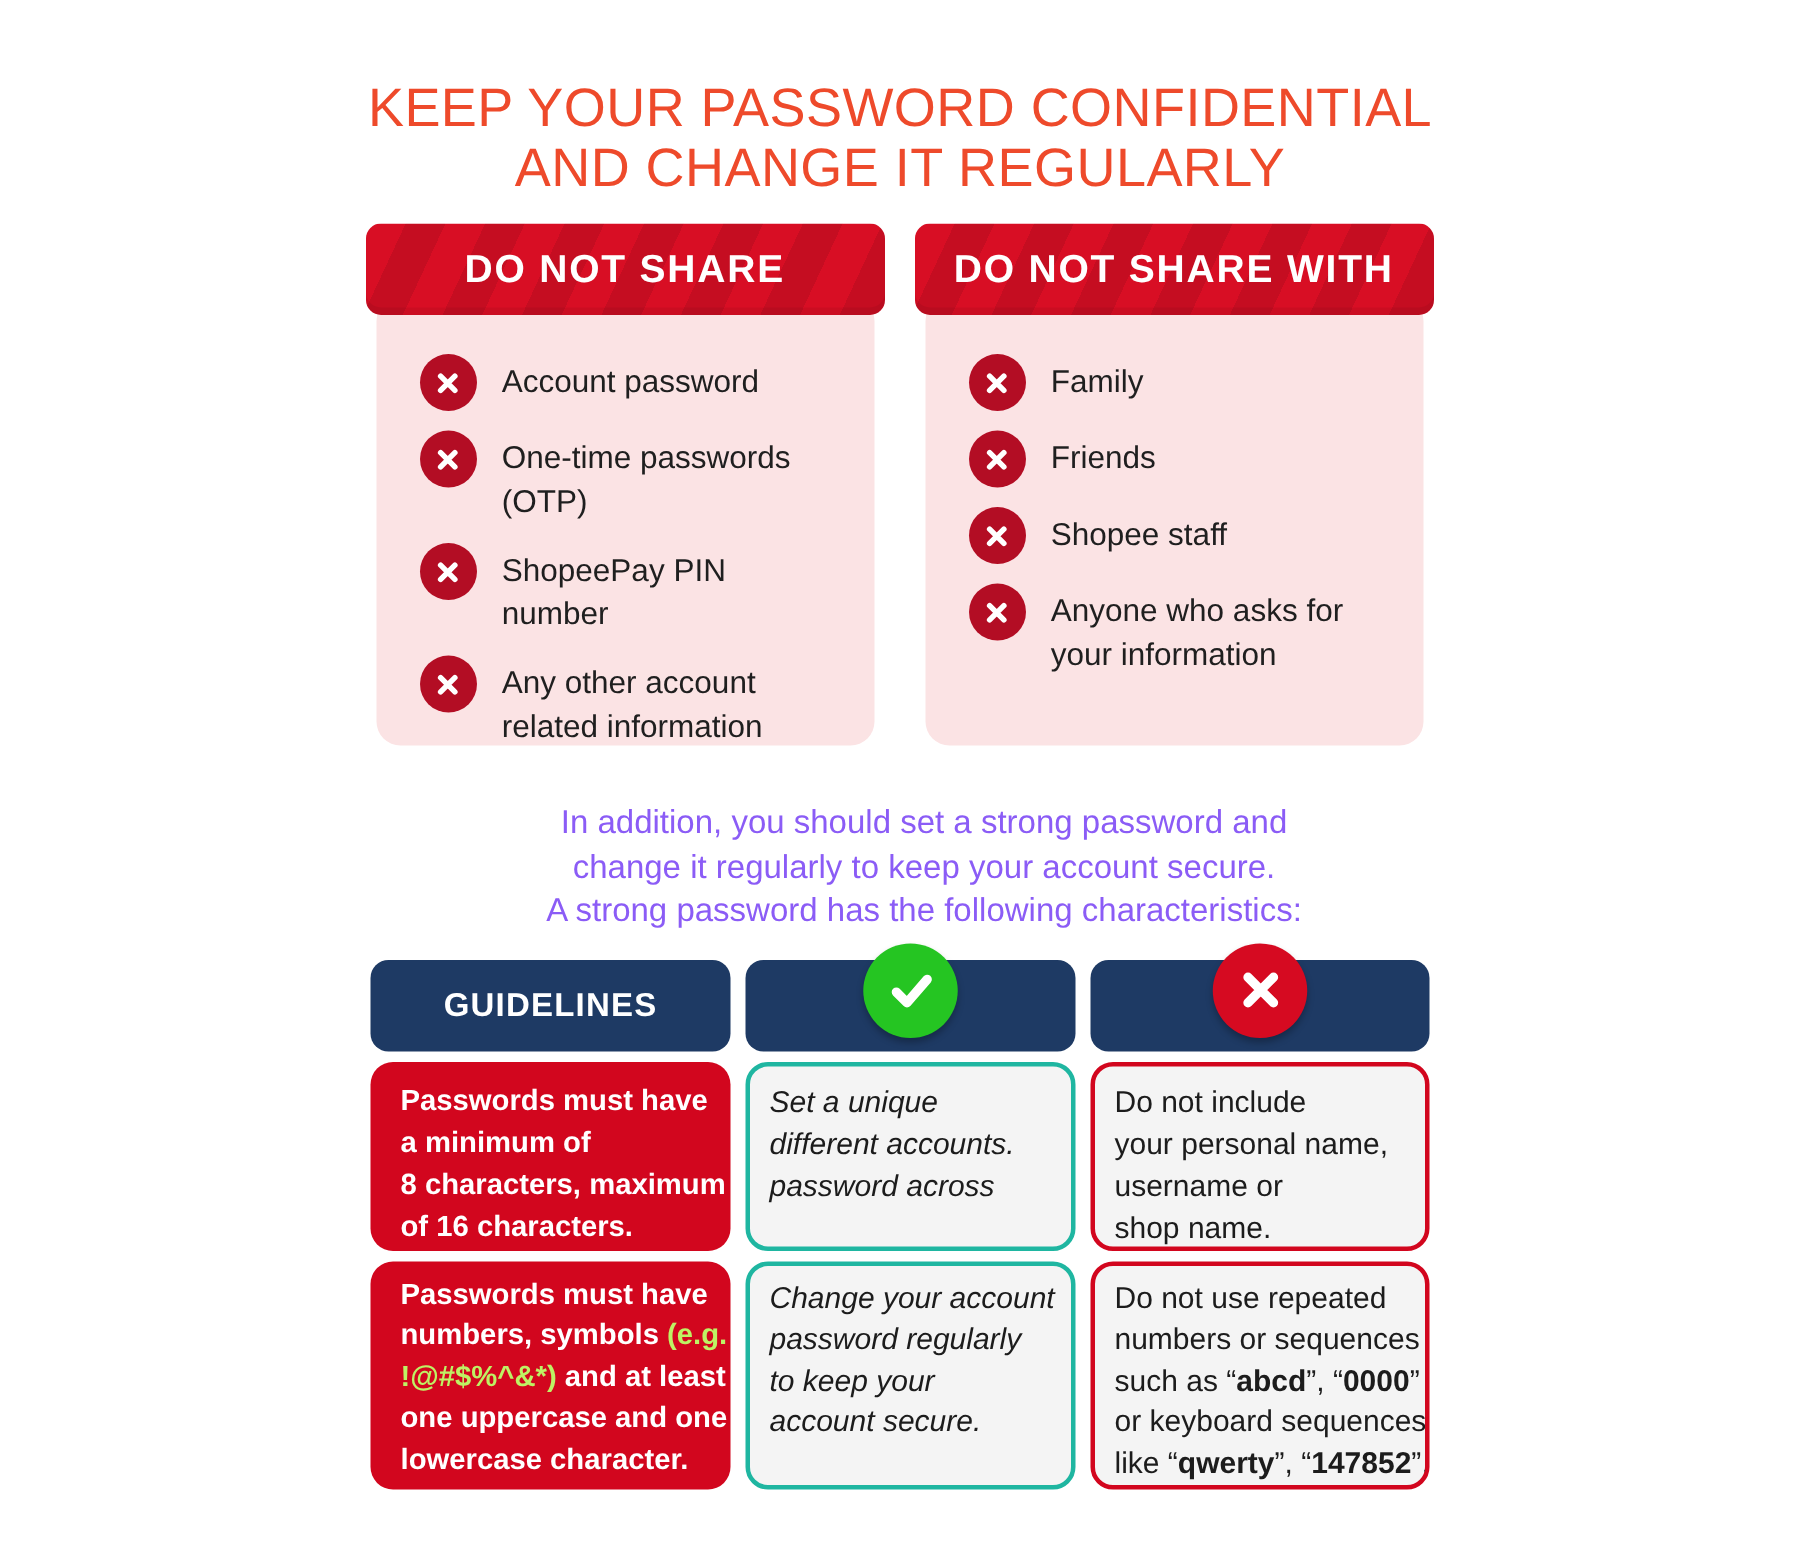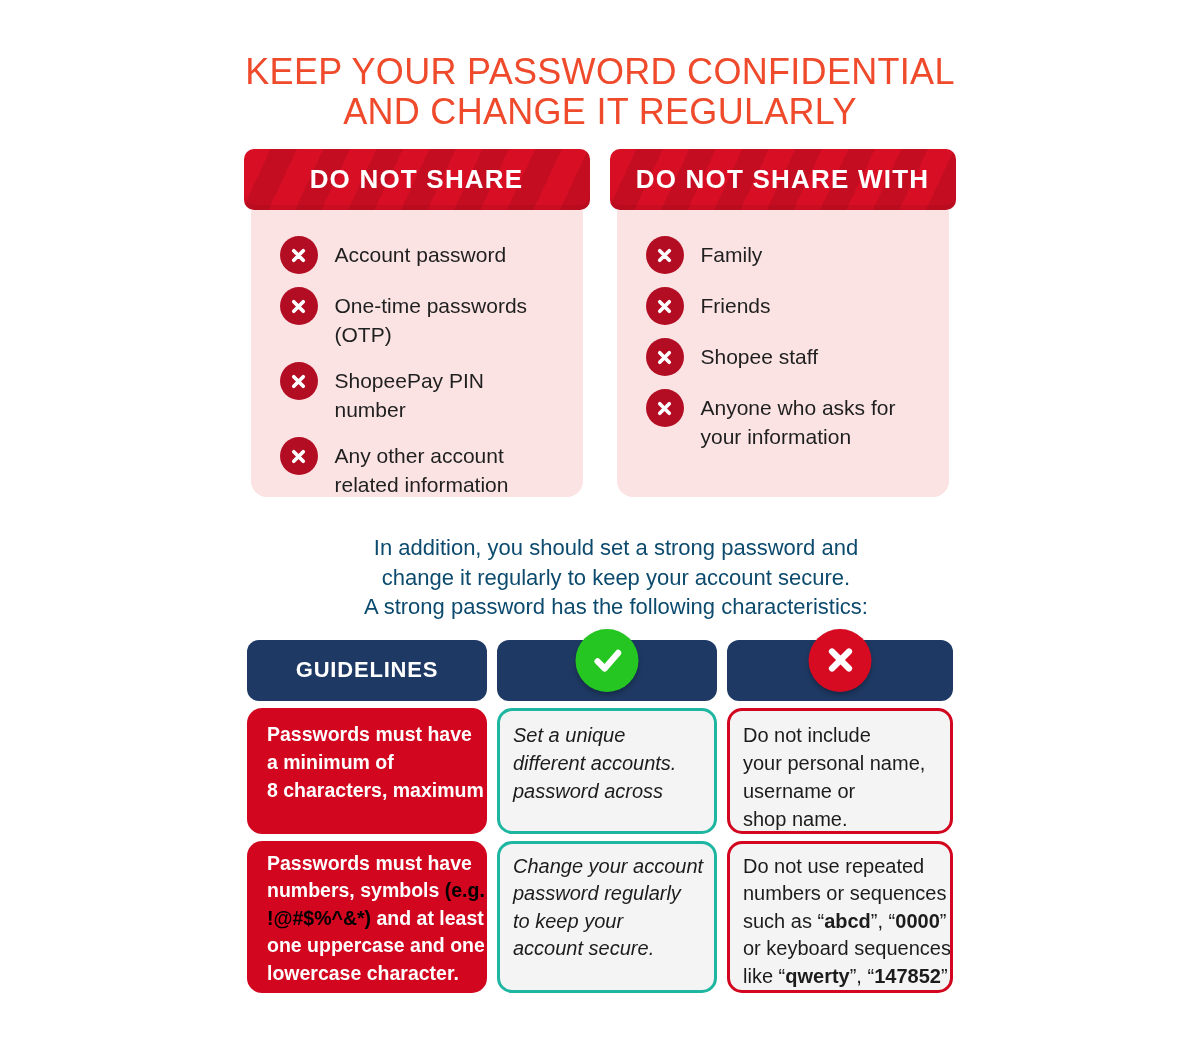--- a/index.html
+++ b/index.html
@@ -78,21 +78,21 @@
     color: #1F1F1F;
     white-space: pre-line;
   }
 
   
   .intro {
     margin-top: 36px;
     text-align: center;
     font-size: 22px;
     line-height: 29.5px;
-    color: #0c4a6e;
+    color: #8b5cf6;
     white-space: pre-line;
     margin-left: 32px;
   }
 
   
   .gtable {
     width: 706px;
     margin: 18px auto 0;
     display: grid;
     grid-template-columns: 240px 220px 226px;
@@ -139,21 +139,21 @@
     border: 3.5px solid;
     font-size: 20px;
     line-height: 28px;
     color: #1C1C1C;
     padding: 10px 8px 0 13px;
   }
   .cell.light.do   { border-color: #1FB6A1; font-style: italic; }
   .cell.light.dont { border-color: #D2061E; }
   .cell.r2 { line-height: 27.5px; padding-top: 9px; }
   .rline { white-space: pre; }
-  .rline .hl { color: #000000; }
+  .rline .hl { color: #bef264; }
   .rline .b  { font-weight: bold; }
 </style>
 </head>
 <body>
 
 <h1 class="title">KEEP YOUR PASSWORD CONFIDENTIAL
 AND CHANGE IT REGULARLY</h1>
 
 <div class="panels-row">
 
@@ -263,20 +263,21 @@
         <svg viewBox="0 0 24 24">
           <path d="M6 6 L18 18 M18 6 L6 18" stroke="#fff" stroke-width="4.4" stroke-linecap="round" fill="none"></path>
         </svg>
       </span>
   </div>
 
   <div class="cell red">
       <div class="rline"><span>Passwords must have</span></div>
       <div class="rline"><span>a minimum of</span></div>
       <div class="rline"><span>8 characters, maximum</span></div>
+      <div class="rline"><span>of 16 characters.</span></div>
     </div>
   <div class="cell light do">
       <div class="rline"><span>Set a unique</span></div>
       <div class="rline"><span>different accounts.</span></div>
       <div class="rline"><span>password across</span></div>
     </div>
   <div class="cell light dont">
       <div class="rline"><span>Do not include</span></div>
       <div class="rline"><span>your personal name,</span></div>
       <div class="rline"><span>username or</span></div>

